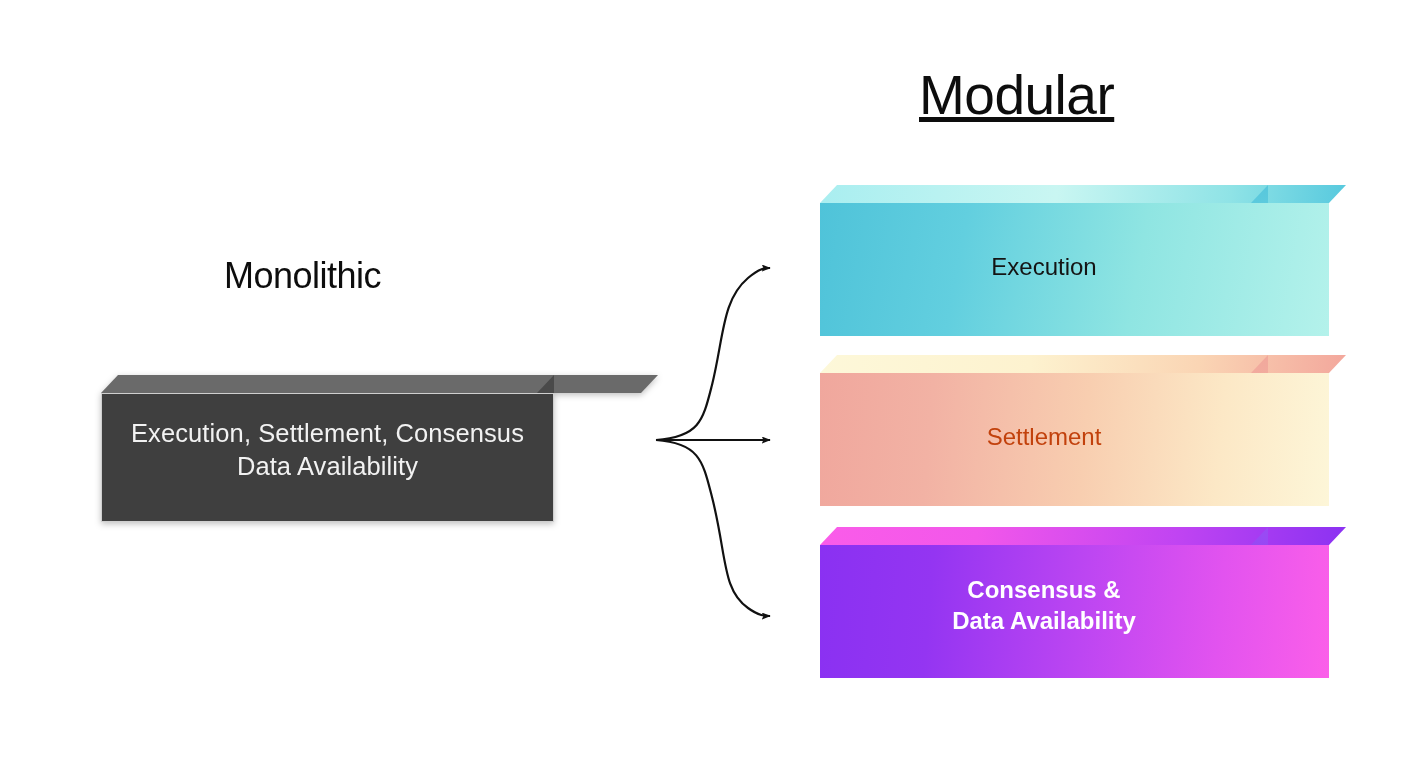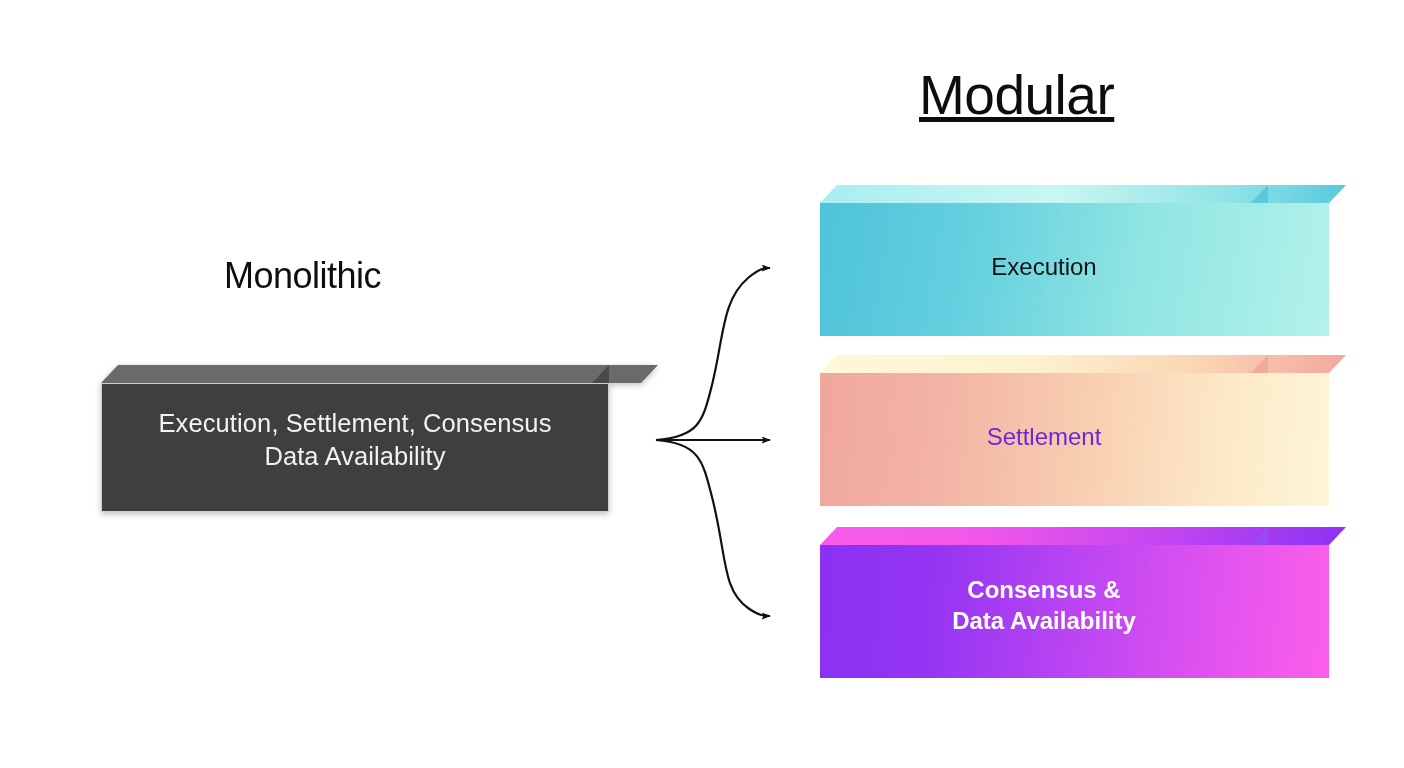--- a/index.html
+++ b/index.html
@@ -76,22 +76,22 @@
     font-family: "Liberation Sans", sans-serif;
     font-weight: 400;
     line-height: 1.28;
     pointer-events: none;
     white-space: pre-line;
   }
 
   
   #box-monolithic {
     left: 101px;
-    top: 365px;
-    width: 508px;
+    top: 375px;
+    width: 453px;
     height: 147px;
     filter: drop-shadow(0px 2px 3px rgba(0,0,0,0.25));
   }
   #box-monolithic .face-front {
     height: 129px;
     background: #3f3f3f;
     border: 1px solid #cfcfcf;
   }
   #box-monolithic .face-top {
     
@@ -159,21 +159,21 @@
   }
   #box-settlement .face-top {
     background: linear-gradient(95deg, #fdf8d9 0%, #fdf2cf 40%, #fad5b4 72%, #f3a79c 100%);
   }
   #box-settlement .face-right {
     background: linear-gradient(180deg, #f1a89c 0%, #f3b2a2 45%, #f6c0ab 100%);
   }
   #box-settlement .box-label {
     top: 67px;
     font-size: 24px;
-    color: #6d28d9;
+    color: #c2410c;
   }
 
   
   #box-consensus { top: 527px; }
   #box-consensus .face-front {
     background: linear-gradient(95deg, #8a31f2 0%, #9435f2 22%, #bd46f2 52%, #e253ef 78%, #fb5fe9 100%);
   }
   #box-consensus .face-top {
     background: linear-gradient(95deg, #fa5ce9 0%, #f257ea 30%, #c044f2 68%, #8b32f2 100%);
   }

